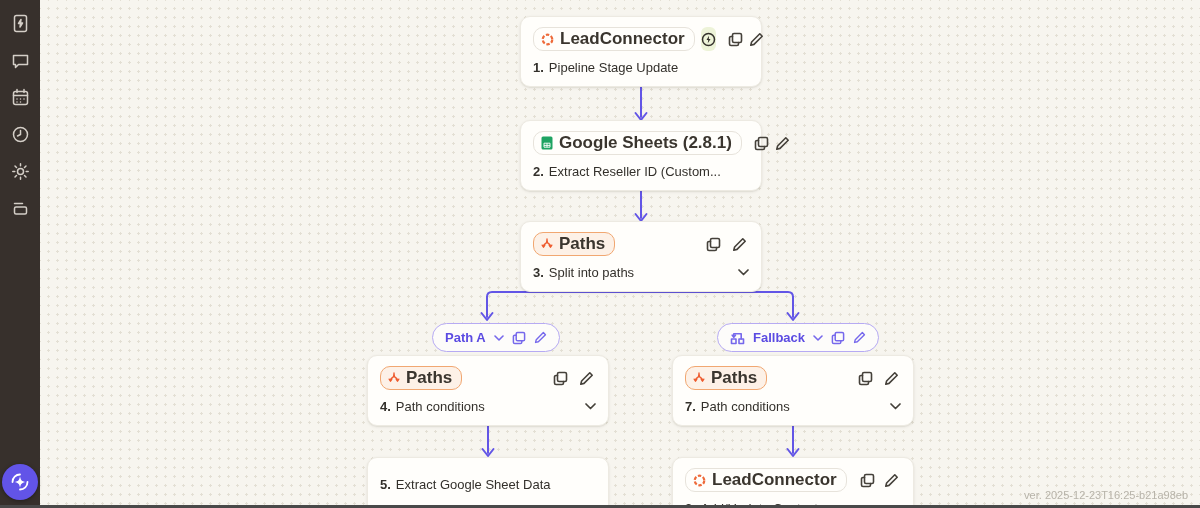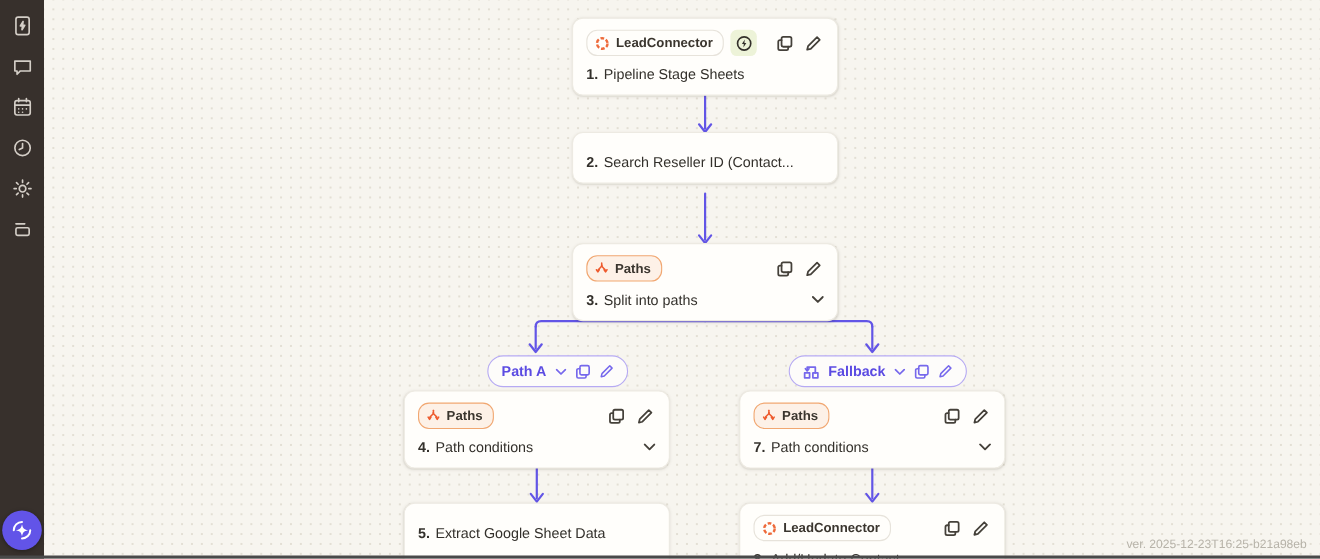--- a/index.html
+++ b/index.html
@@ -32,21 +32,21 @@
   
   .node {
     position:absolute; width:242px; background:#fffefb; border:1px solid #edeae2;
     border-radius:10px; box-shadow:0 1px 3px rgba(60,50,30,.10), 0 1px 1px rgba(60,50,30,.05);
     padding:10px 12px 11px 12px; z-index:5; cursor:pointer;
   }
   .node-header { display:flex; align-items:center; gap:6px; }
   .app-pill {
     display:inline-flex; align-items:center; gap:6px; height:24px; padding:0 9px 0 7px;
     border:1px solid #e7e3db; border-radius:10px; background:#fffefb;
-    font-size:12px; font-weight:bold; color:#3a352e; white-space:nowrap;
+    font-size:17px; font-weight:bold; color:#3a352e; white-space:nowrap;
   }
   .app-pill.paths-pill { border:1px solid #f1a771; background:#fdf1e7;text-align:right; }
   .trigger-badge {
     width:24px; height:24px; border-radius:6px; background:#edf3d8;
     display:flex; align-items:center; justify-content:center;
   }
   .hspacer { flex:1; }
   .icon-btn { width:20px; height:20px; display:flex; align-items:center; justify-content:center; cursor:pointer; }
   .icon-btn svg { stroke:#45413a; fill:none; stroke-width:1.6; stroke-linecap:round; stroke-linejoin:round; }
   .node-title {
@@ -165,28 +165,49 @@
           </svg>
       </div>
       <div class="icon-btn">
         <svg width="15" height="15" viewBox="0 0 15 15">
             <path d="M10.8 1.8 l2.4 2.4 L5 12.4 l-3.2 .8 .8 -3.2 z"></path>
           </svg>
       </div>
     </div>
     <div class="node-title">
       <span class="num">1.</span>
-        <span>Pipeline Stage Sheets</span>
+        <span>Pipeline Stage Update</span>
     </div>
   </div>
 
   <div class="node" style="left:480px; top:120px;">
+    <div class="node-header">
+      <div class="app-pill">
+        <svg width="12" height="14" viewBox="0 0 12 14">
+            <rect x="0.5" y="0.5" width="11" height="13" rx="1.5" fill="#1ea362"></rect>
+            <path d="M3 7.2 h6 M3 9.4 h6 M6 7.2 v4 M3 7.2 v4 h6 v-4" stroke="#ffffff" stroke-width="0.9" fill="none"></path>
+          </svg>
+        <span>Google Sheets (2.8.1)</span>
+      </div>
+      <div class="hspacer"></div>
+      <div class="icon-btn">
+        <svg width="15" height="15" viewBox="0 0 15 15">
+            <rect x="4.5" y="1.5" width="9" height="9" rx="1.5"></rect>
+            <path d="M10.5 10.5 v1.5 a1.5 1.5 0 0 1 -1.5 1.5 h-6 a1.5 1.5 0 0 1 -1.5 -1.5 v-6 a1.5 1.5 0 0 1 1.5 -1.5 h1.5"></path>
+          </svg>
+      </div>
+      <div class="icon-btn">
+        <svg width="15" height="15" viewBox="0 0 15 15">
+            <path d="M10.8 1.8 l2.4 2.4 L5 12.4 l-3.2 .8 .8 -3.2 z"></path>
+          </svg>
+      </div>
+    </div>
     <div class="node-title">
       <span class="num">2.</span>
-        <span>Search Reseller ID (Contact...</span>
+        <span>Extract Reseller ID (Custom...</span>
     </div>
   </div>
 
   <div class="node" style="left:480px; top:221px;">
     <div class="node-header">
       <div class="app-pill paths-pill">
         <svg width="12" height="12" viewBox="0 0 12 12">
             <g stroke="#ee5b2e" stroke-width="1.4" fill="none" stroke-linecap="round" stroke-linejoin="round">
               <path d="M6 1 v2.2"></path>
               <path d="M6 3.2 C6 6 2.5 5.4 2.5 8.6"></path>
@@ -214,21 +235,21 @@
       <span class="num">3.</span>
         <span>Split into paths</span>
       <span class="chev">
           <svg width="11" height="7" viewBox="0 0 11 7">
             <path d="M1 1 L5.5 5.5 L10 1"></path>
           </svg>
         </span>
     </div>
   </div>
 
-  <div class="path-pill" style="left:403px; top:323px;">
+  <div class="path-pill" style="left:392px; top:323px;">
     <span>Path A</span>
     <svg class="purple" width="10" height="6" viewBox="0 0 10 6">
         <path d="M1 1 L5 5 L9 1"></path>
       </svg>
     <svg class="purple" width="14" height="14" viewBox="0 0 15 15">
         <rect x="4.5" y="1.5" width="9" height="9" rx="1.5"></rect>
         <path d="M10.5 10.5 v1.5 a1.5 1.5 0 0 1 -1.5 1.5 h-6 a1.5 1.5 0 0 1 -1.5 -1.5 v-6 a1.5 1.5 0 0 1 1.5 -1.5 h1.5"></path>
       </svg>
     <svg class="purple" width="13" height="13" viewBox="0 0 15 15">
         <path d="M10.8 1.8 l2.4 2.4 L5 12.4 l-3.2 .8 .8 -3.2 z"></path>

